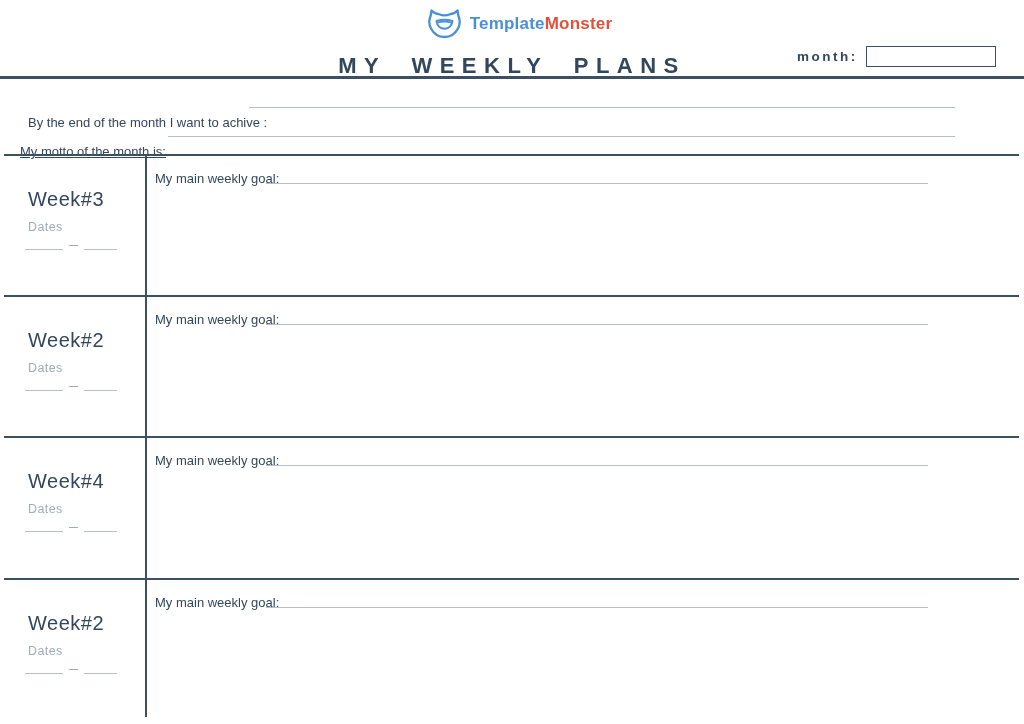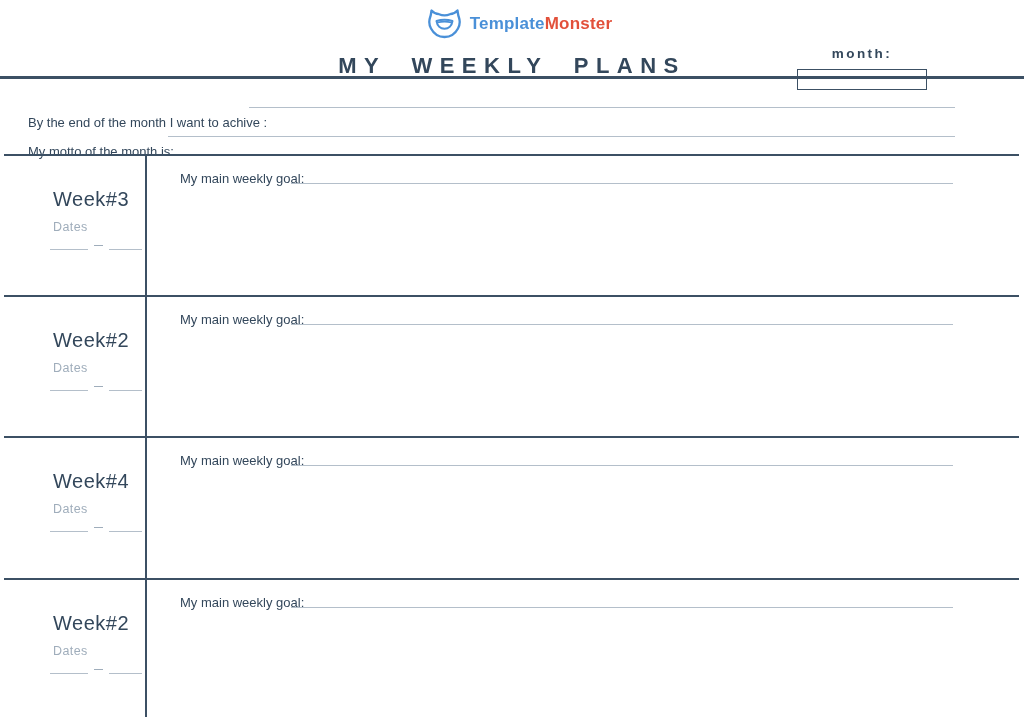--- a/index.html
+++ b/index.html
@@ -17,48 +17,48 @@
   .brand { font-size:17px; font-weight:bold; letter-spacing:0.2px; }
   .brand .b-blue { color:#4a90d8; }
   .brand .b-red  { color:#e2503a; }
   .page-title {
     position:absolute; top:45px; left:0; width:100%;
     text-align:center; font-size:22px; font-weight:bold;
     letter-spacing:7.5px; word-spacing:12px; color:#33475b;margin-top:8px;
   }
   .month-group {
     position:absolute; top:46px; left:797px;
-    display:flex; align-items:center; gap:8px;flex-direction:column;
+    display:flex; align-items:center; gap:8px;
   }
   .month-label { font-size:13.5px; font-weight:bold; letter-spacing:2.5px; color:#33475b; }
   .month-input {
     width:130px; height:21px; border:1.5px solid #3c5064; background:#fff;
     font-family:"Liberation Sans", sans-serif; font-size:13px; color:#33475b; padding:0 5px; outline:none;
   }
   
   .divider { position:absolute; background:#3c5064; height:2px; }
   .divider.top   { top:76px;  left:0;   width:1024px; height:2.5px; }
   .divider.d2    { top:154px; left:4px; width:1015px; }
   .divider.r1    { top:295px; left:4px; width:1015px; }
   .divider.r2    { top:436px; left:4px; width:1015px; }
   .divider.r3    { top:578px; left:4px; width:1015px; }
   .vline { position:absolute; left:145px; top:156px; width:1.5px; height:561px; background:#3c5064; }
   
   .field-label { position:absolute; font-size:13px; color:#33475b; white-space:nowrap;margin-top:20px; }
   .achieve-label { left:28px; top:95px; }
-  .motto-label   { left:28px; top:124px; }
+  .motto-label   { left:20px; top:124px;text-decoration:underline; }
   .line-input {
     position:absolute; border:none; border-bottom:1px solid #b4bfca; background:transparent;
     font-family:"Liberation Sans", sans-serif; font-size:13px; color:#33475b;
     height:17px; padding:0 3px; outline:none;
   }
   .achieve-line { left:249px; top:91px;  width:706px; }
   .motto-line   { left:168px; top:120px; width:787px; }
   
-  .week-row { position:absolute; left:0; width:904px; height:139px;margin-left:25px; }
+  .week-row { position:absolute; left:0; width:904px; height:139px; }
   .week-row.w1 { top:156px; }
   .week-row.w2 { top:297px; }
   .week-row.w3 { top:438px; }
   .week-row.w4 { top:580px; height:144px; }
   .goal-label { position:absolute; left:155px; top:15px; font-size:13px; color:#33475b; white-space:nowrap; }
   .goal-line  { left:266px; top:11px; width:662px; }
   .week-label { position:absolute; left:28px; top:32px; font-size:20px; color:#33475b; letter-spacing:0.5px; }
   .dates-label{ position:absolute; left:28px; top:64px; font-size:12.5px; color:#9fadbb; letter-spacing:0.4px; }
   .dates-row  { position:absolute; left:25px; top:80px; display:flex; align-items:flex-end; gap:6px; }
   .date-input {

